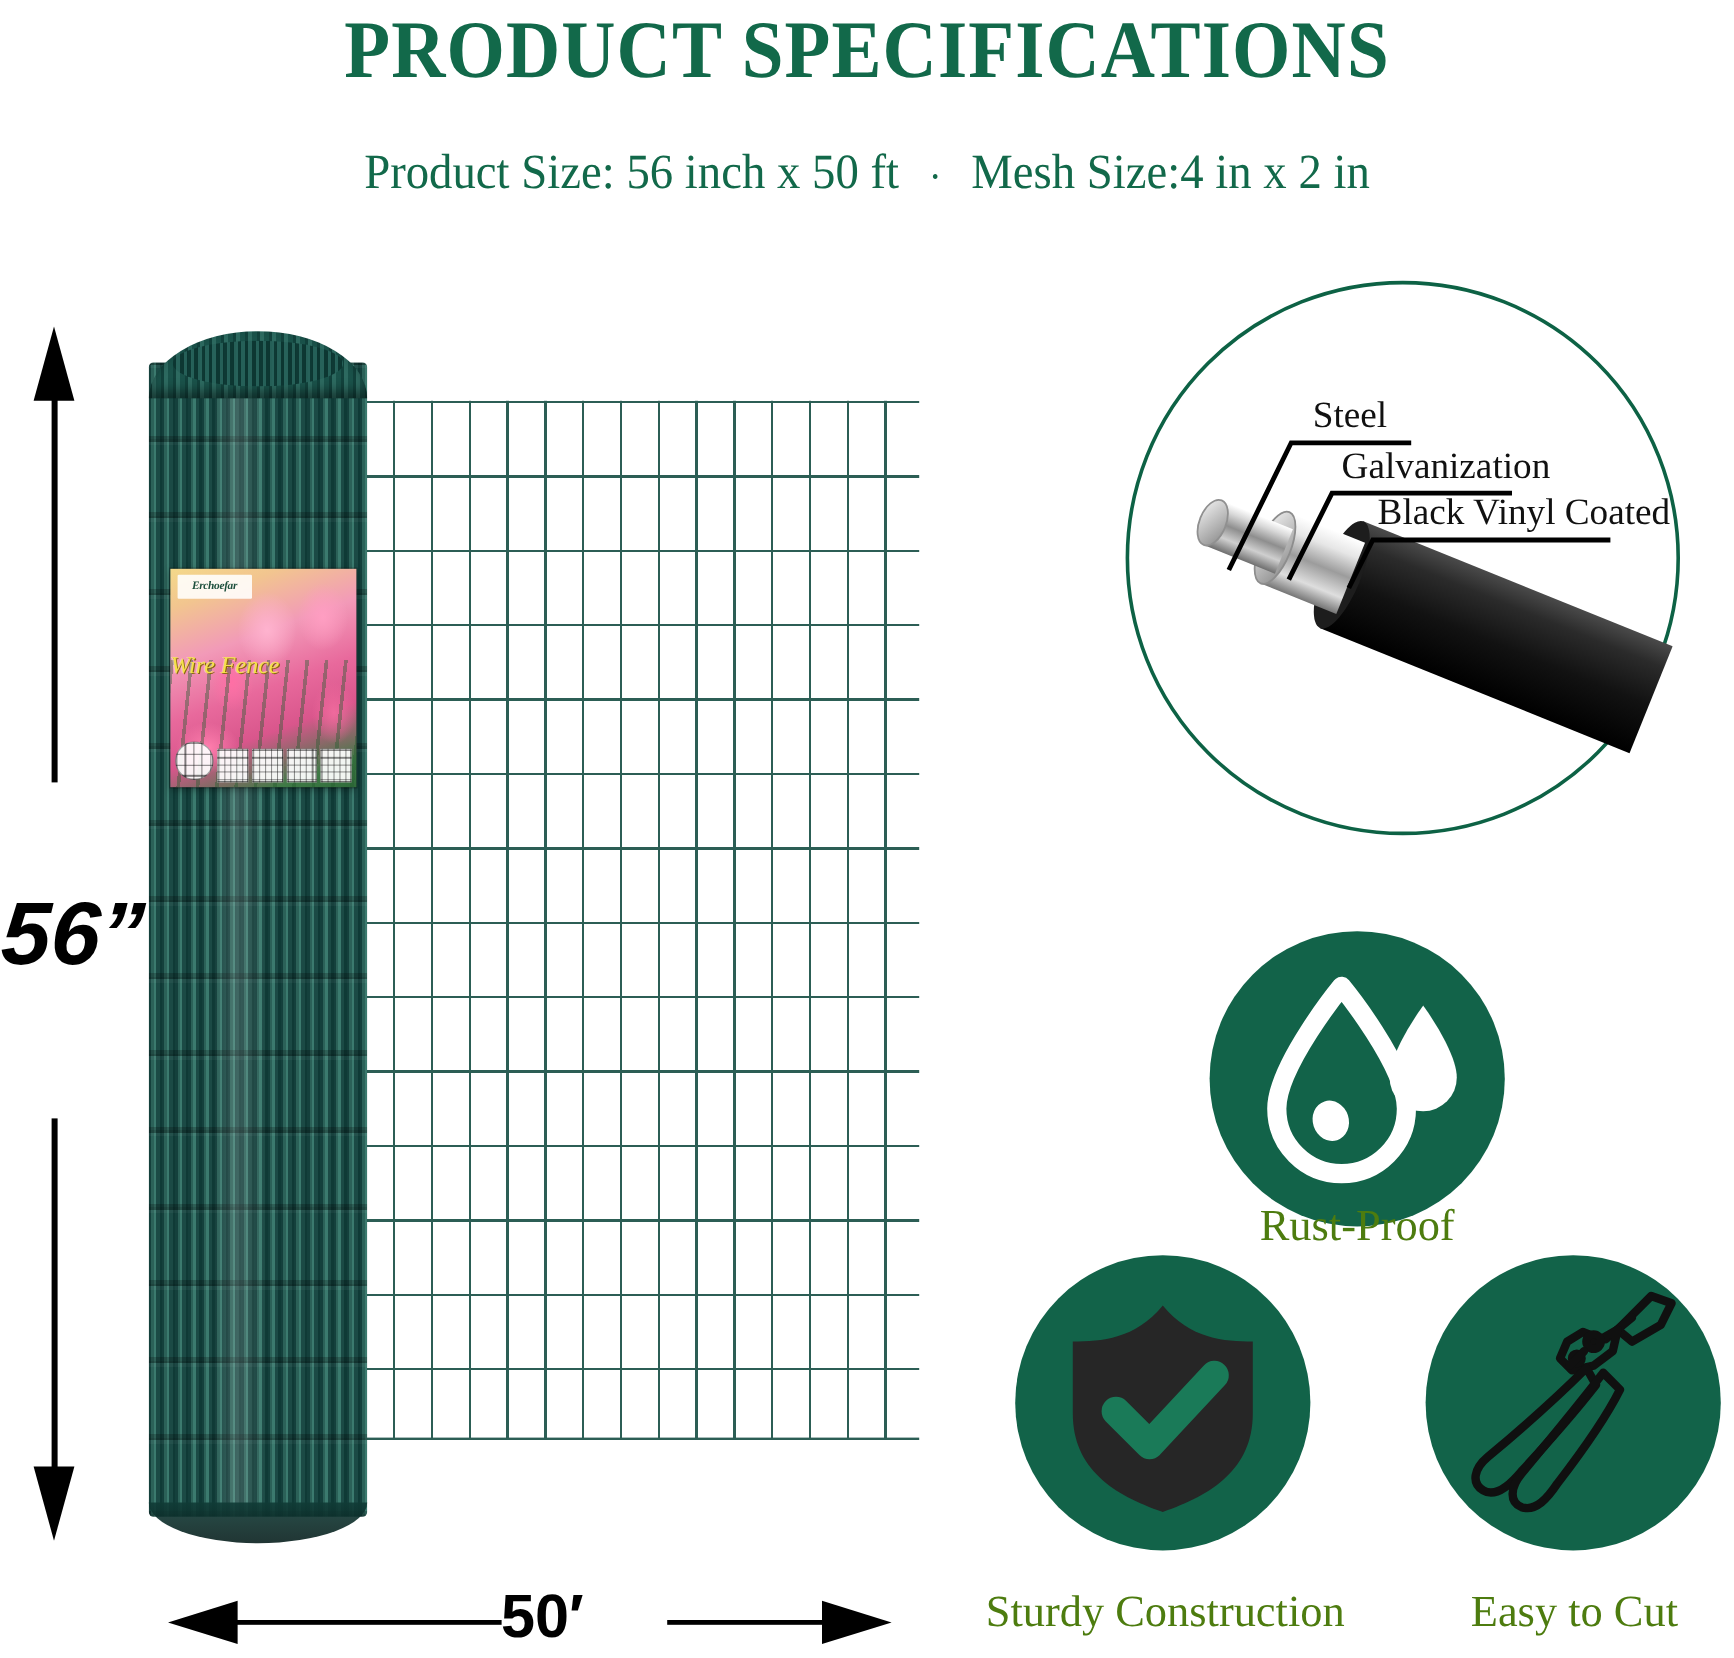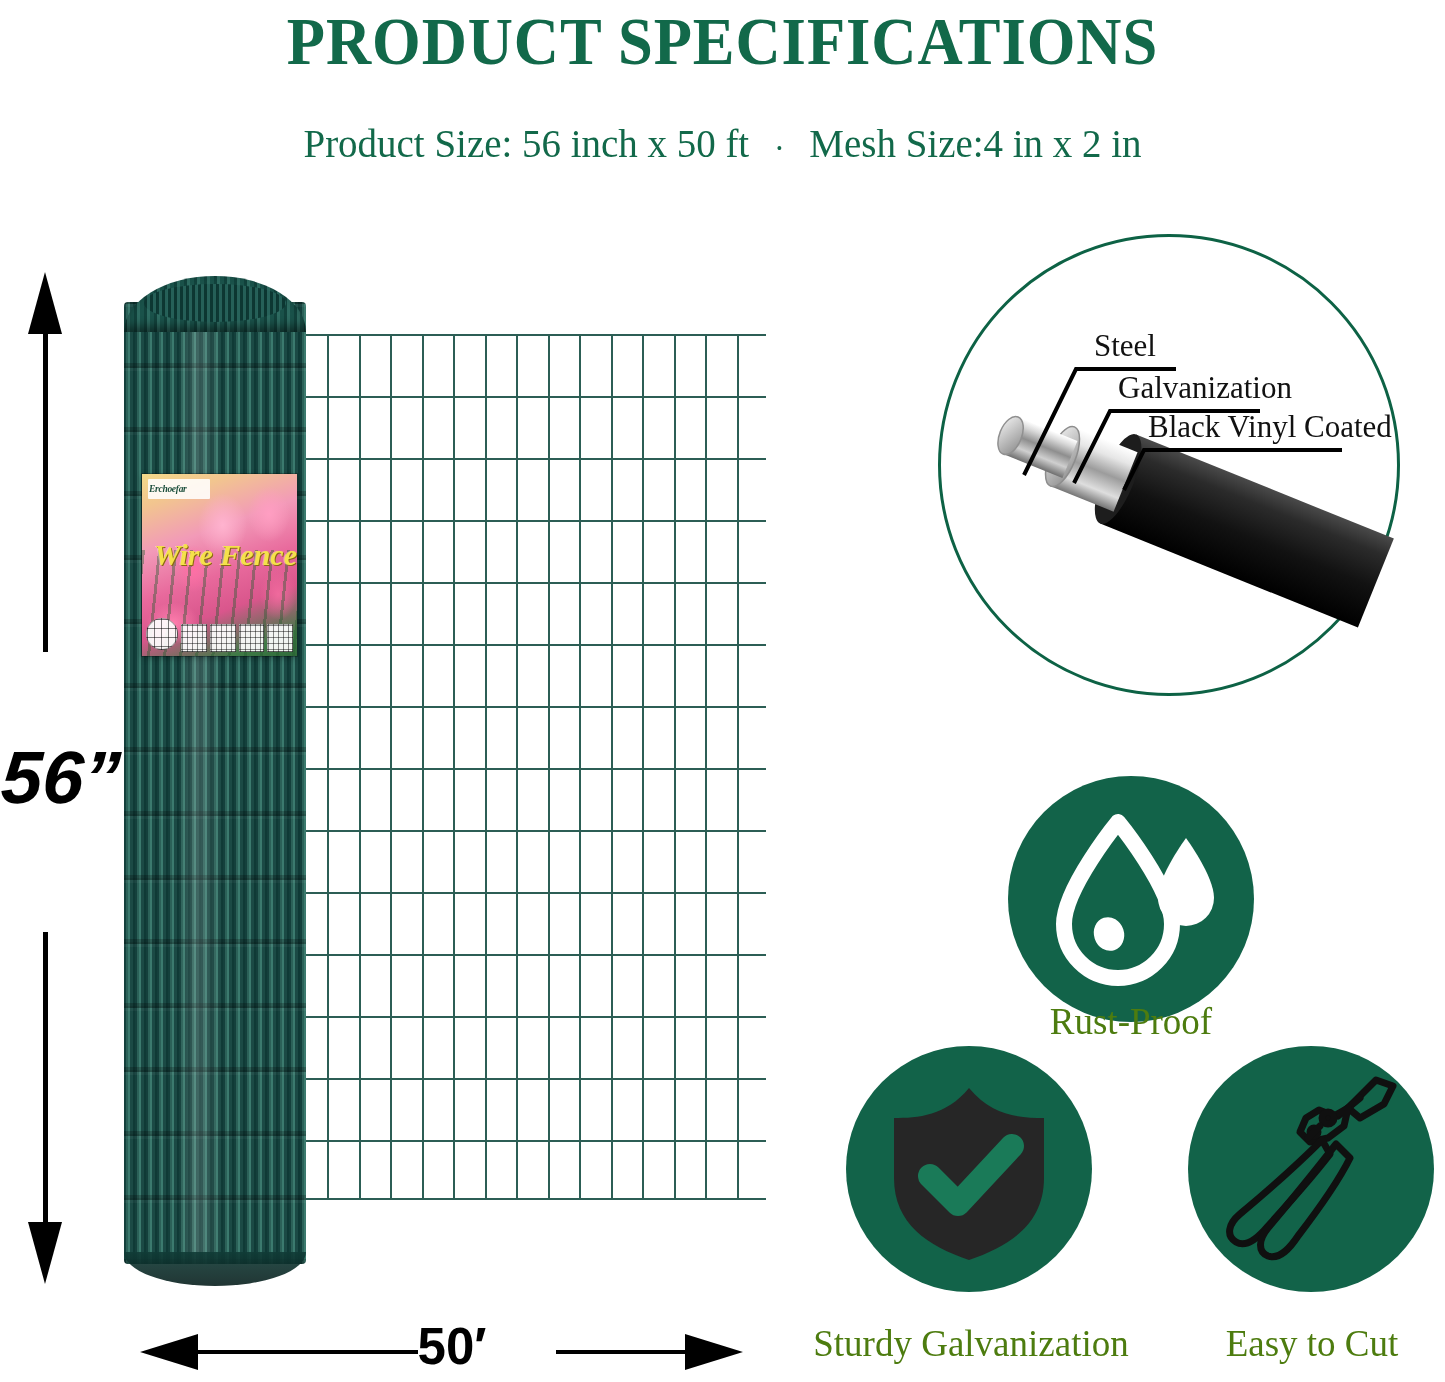--- a/index.html
+++ b/index.html
@@ -139,32 +139,32 @@
   }
   #roll-label .stems{
     position:absolute;left:0;bottom:0;width:100%;height:58%;
     background:
       repeating-linear-gradient(96deg, rgba(36,92,46,.55) 0 3px, rgba(36,92,46,0) 3px 16px);
     opacity:.75;
   }
   #label-brand{
     position:absolute;left:6px;top:5px;width:62px;height:20px;
     background:rgba(255,255,255,.88);border-radius:1px;
-    display:flex;align-items:center;
+    display:flex;align-items:center;justify-content:center;
     overflow:hidden;
   }
   #label-brand span{
     font-family:"Liberation Serif",serif;font-style:italic;font-weight:700;
     font-size:10px;line-height:10px;color:#1d4f3c;letter-spacing:-.3px;
     transform:scale(.95);white-space:nowrap;
   }
   #label-title{
-    position:absolute;left:0;top:66px;width:100%;text-align:right;
-    font-family:"Liberation Serif",serif;font-style:italic;font-weight:700;
-    font-size:30px;line-height:30px;color:#f5e14b;
+    position:absolute;left:0;top:66px;width:100%;text-align:left;
+    font-family:"Liberation Serif",serif;font-style:italic;font-weight:400;
+    font-size:20px;line-height:30px;color:#f5e14b;
     text-shadow:1px 1px 0 #8a6a10, -1px 0 0 rgba(255,255,255,.35);
     white-space:nowrap;
   }
   #label-specs{
     position:absolute;left:4px;bottom:4px;width:147px;height:34px;
     display:flex;align-items:flex-end;gap:3px;
   }
   #label-specs .circ{
     width:30px;height:30px;border-radius:50%;
     background:rgba(255,255,255,.92);
@@ -318,21 +318,21 @@
   </svg>
 </div>
 <div class="abs badge-label" id="label-rust">Rust-Proof</div>
 
 <div class="abs badge-circle" id="badge-sturdy">
   <svg class="badge-svg" viewBox="0 0 246 246">
     <path d="M123 42 C100 70 72 72 48 72 L48 132 C48 178 82 200 123 214 C164 200 198 178 198 132 L198 72 C174 72 146 70 123 42 Z" fill="#262626"></path>
     <path d="M84 130 L112 158 L166 100" fill="none" stroke="#1a7a58" stroke-width="24" stroke-linecap="round" stroke-linejoin="round"></path>
   </svg>
 </div>
-<div class="abs badge-label" id="label-sturdy">Sturdy Galvanization</div>
+<div class="abs badge-label" id="label-sturdy">Sturdy Construction</div>
 
 <div class="abs badge-circle" id="badge-cut">
   <svg class="badge-svg" viewBox="0 0 246 246">
     <g fill="none" stroke="#101010" stroke-width="7" stroke-linecap="round" stroke-linejoin="round">
 
       <path d="M188 34 L205 40 L196 58 L172 72 L160 62 Z"></path>
       <path d="M172 52 L150 70"></path>
 
       <path d="M160 62 L146 70 L131 64 L118 72 L112 86 L122 96 L140 92 L156 80 Z"></path>
 

